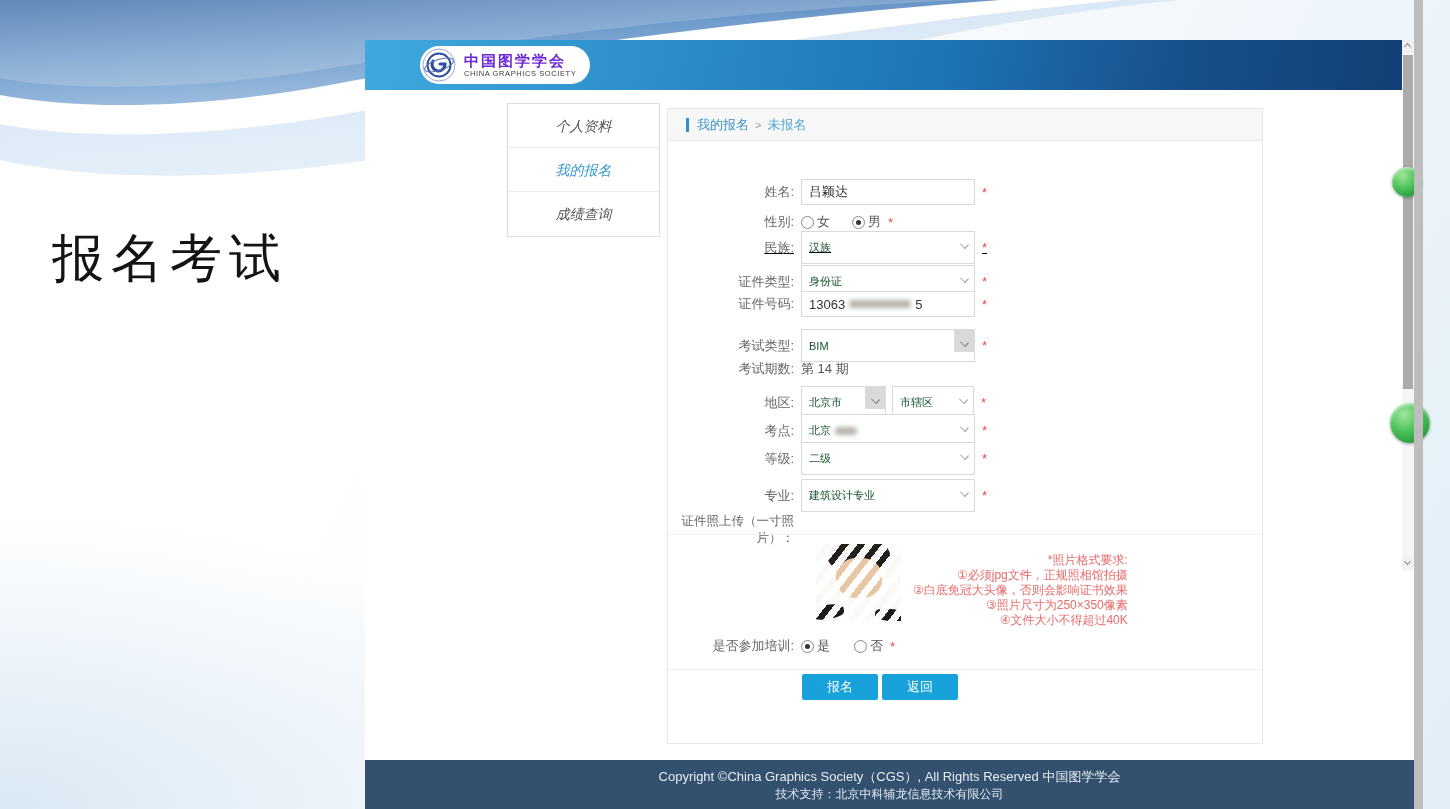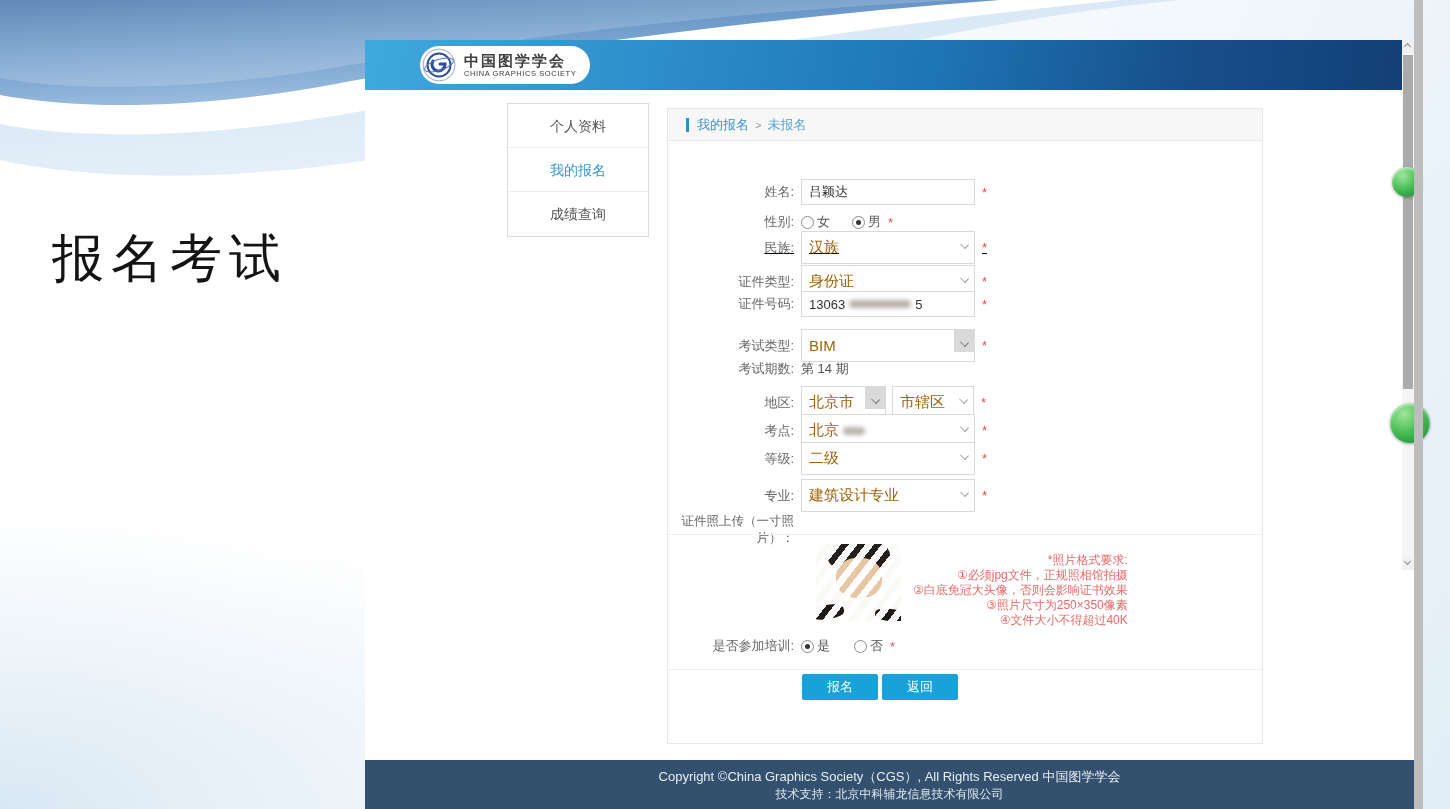--- a/index.html
+++ b/index.html
@@ -20,36 +20,36 @@
   
   .app { position:absolute; left:365px; top:40px; width:1049px; height:769px; z-index:1;
     background:#ffffff; }
 
   
   .hdr { position:relative; height:50px;
     background:linear-gradient(100deg,#3fa9dd 0%,#2b8cc9 30%,#1e74b4 55%,#174f8b 78%,#123e74 100%); }
   .hdr .logo { position:absolute; left:55px; top:6px; height:38px; display:flex; align-items:center;
     background:#ffffff; border-radius:19px; padding:2px 14px 2px 2px; }
   .logo-emblem { width:34px; height:34px; margin-right:8px; }
-  .logo-txt .t1 { font-size:15px; font-weight:bold; color:#404040; letter-spacing:2px; line-height:17px; }
+  .logo-txt .t1 { font-size:15px; font-weight:bold; color:#6d28d9; letter-spacing:2px; line-height:17px; }
   .logo-txt .t2 { font-size:7.5px; color:#3a3a3a; letter-spacing:.6px; line-height:9px; }
   .hdr-right { position:absolute; right:84px; top:0; height:50px; display:flex; align-items:center; gap:18px; }
   .welcome { font-size:13px; color:#b9c634; }
   .phone { font-size:14px; font-weight:bold; color:#ffffff; }
   .logout { display:flex; align-items:center; gap:6px; color:#ffffff; font-size:13px; cursor:pointer; margin-left:22px; }
   .pwr { position:relative; width:13px; height:13px; border:2px solid #fff; border-radius:50%; display:inline-block; }
   .pwr::before { content:""; position:absolute; left:50%; top:-4px; transform:translateX(-50%);
     width:2px; height:7px; background:#fff; box-shadow:0 0 0 2px #174f8b; }
 
   
   .vp { position:relative; height:670px; background:#ffffff; }
 
   
-  .sidebar { position:absolute; left:142px; top:13px; width:142px;
-    background:#701a75; border:1px solid #dcdcdc; }
+  .sidebar { position:absolute; left:142px; top:13px; width:153px;
+    background:#701a75; border:1px solid #dcdcdc;font-style:italic; }
   .side-item { height:44px; line-height:44px; text-align:center; font-size:14px; color:#555;
     border-bottom:1px solid #ececec; cursor:pointer; background:#fff; }
   .side-item:last-child { border-bottom:none; }
   .side-item.active { color:#3596cf; }
 
   
   .panel { position:absolute; left:302px; top:18px; width:596px; height:636px;
     background:#fff; border:1px solid #e7e7e7; }
   .crumb { height:32px; background:#f7f7f7; border-bottom:1px solid #e8e8e8;
     display:flex; align-items:center; padding-left:18px; font-size:13px; }
@@ -57,21 +57,21 @@
   .crumb-sec { color:#3a93cc; cursor:pointer; }
   .crumb-sep { color:#999; margin:0 6px; font-size:11px; }
   .crumb-cur { color:#54a6cf; }
 
   .row { position:absolute; left:0; width:100%; display:flex; align-items:center; }
   .lbl { width:126px; text-align:right; font-size:13px; color:#666; flex:none; }
   .ctl { margin-left:7px; display:flex; align-items:center; }
   .tbox { width:174px; height:26px; border:1px solid #d9d9d9; background:#fff;
     font-size:13px; color:#333; display:flex; align-items:center; padding:0 7px; }
   .sel { position:relative; width:174px; height:33px; border:1px solid #d9d9d9; background:#fff;
-    font-size:15px; color:#a16207; display:flex; align-items:center; padding:0 22px 0 7px; cursor:pointer; }
+    font-size:11px; color:#14532d; display:flex; align-items:center; padding:0 22px 0 7px; cursor:pointer; }
   .caret { position:absolute; right:6px; top:9px; width:7px; height:7px;
     border-right:1.5px solid #999; border-bottom:1.5px solid #999; transform:rotate(45deg) scaleY(.8); }
   .sel.graybtn { padding-right:24px; }
   .sel.graybtn .caretbox { position:absolute; right:0; top:0; width:20px; height:22px; background:#d9d9d9; }
   .sel.graybtn .caret { right:6px; border-color:#777; z-index:1; }
   .star { color:#e64c4c; font-size:13px; margin-left:7px; }
   .radio { width:13px; height:13px; border:1px solid #8a8a8a; border-radius:50%; background:#fff;
     display:inline-block; position:relative; flex:none; cursor:pointer; }
   .radio.checked::after { content:""; position:absolute; left:3px; top:3px; width:5px; height:5px;
     border-radius:50%; background:#333; }

